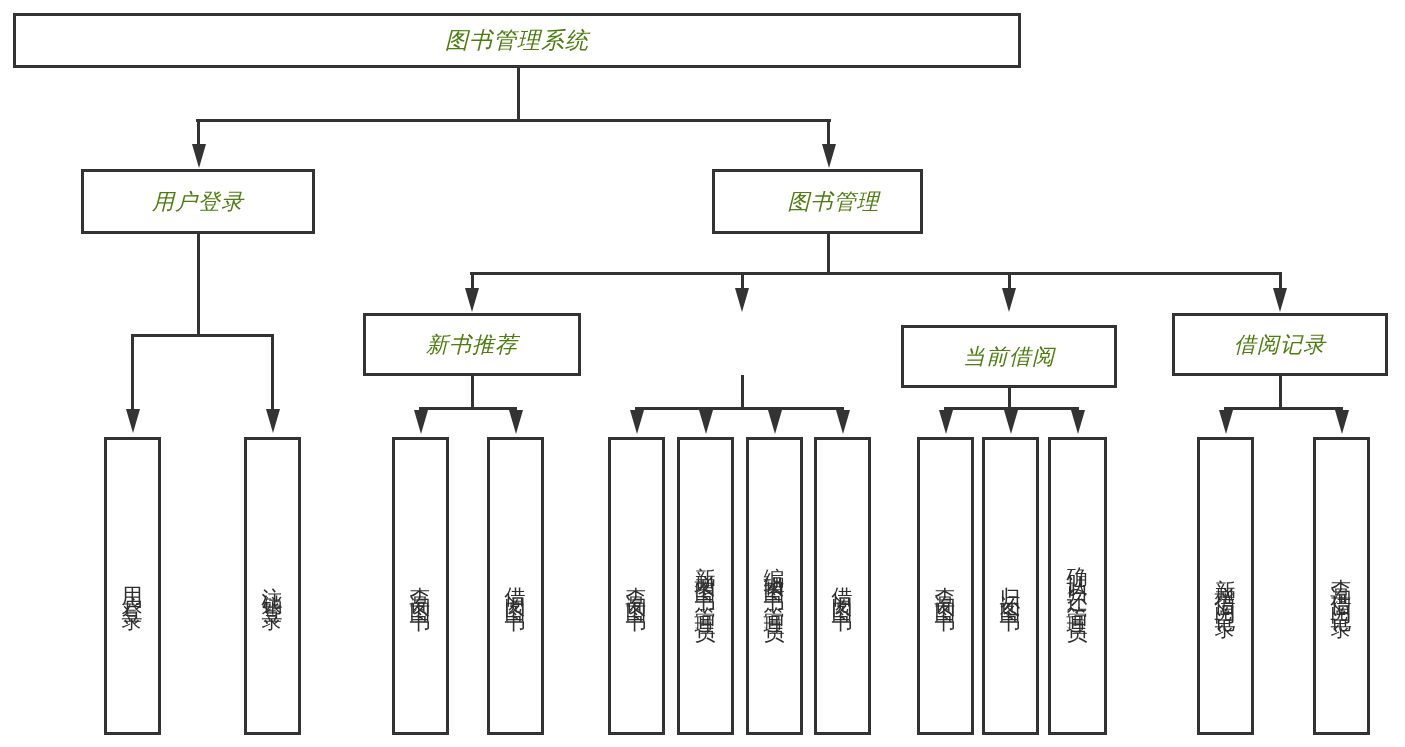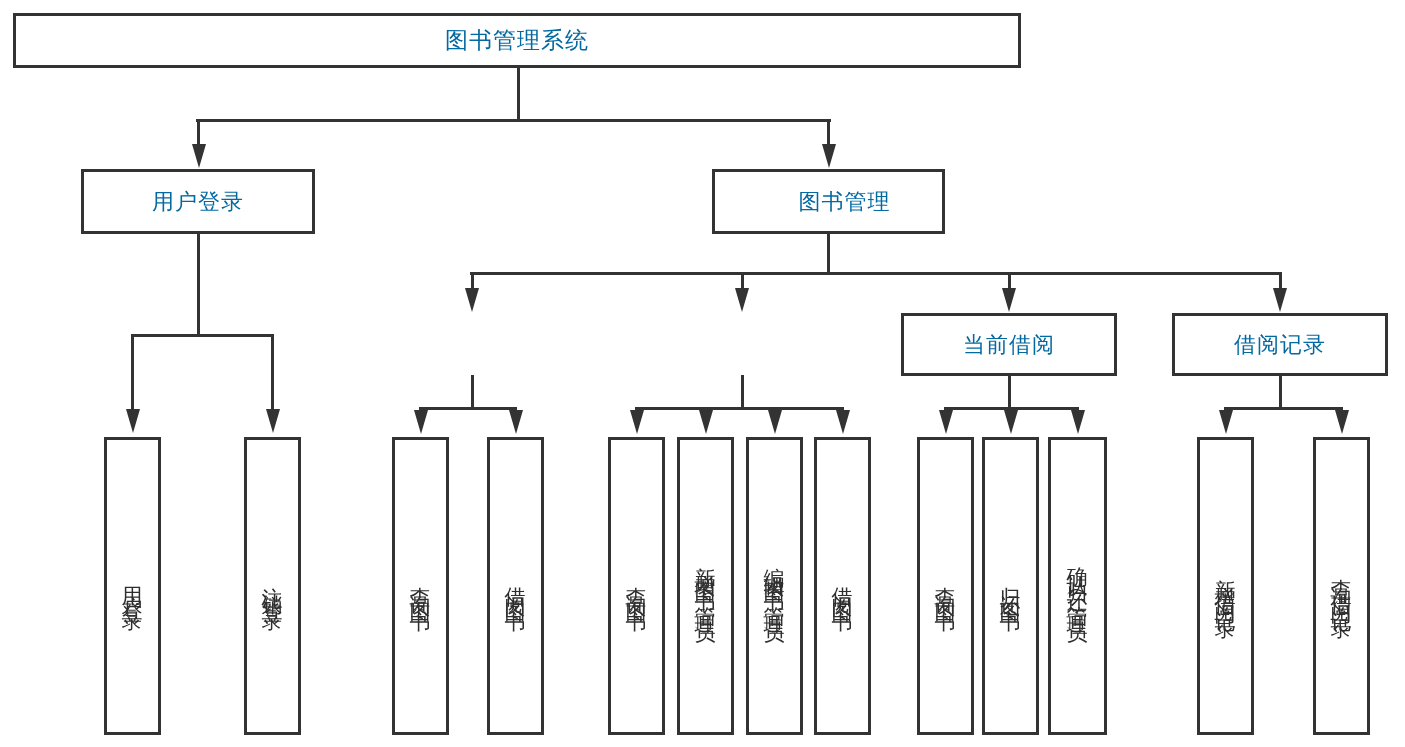--- a/index.html
+++ b/index.html
@@ -4,21 +4,21 @@
 <style>
   html,body{margin:0;padding:0;background:#ffffff;}
   .stage{
     position:relative;width:1405px;height:747px;background:#ffffff;overflow:hidden;
     font-family:"Liberation Sans",sans-serif;color:#2e2e2e;
   }
   .box{
     position:absolute;box-sizing:border-box;border:3px solid #333333;background:#ffffff;
     display:flex;align-items:center;justify-content:center;
   }
-  .hlabel{font-size:22px;letter-spacing:1px;color:#0369a1;white-space:nowrap;}
+  .hlabel{font-size:22px;letter-spacing:1px;color:#4d7c0f;white-space:nowrap;font-style:italic;}
   .root .hlabel{font-size:23px;}
   .vbox{
     position:absolute;box-sizing:border-box;border:3px solid #333333;background:#ffffff;
     width:57px;height:298px;top:437px;
     display:flex;align-items:center;justify-content:center;
   }
   .vlabel{
     writing-mode:vertical-rl;text-orientation:mixed;
     font-size:21px;letter-spacing:8px;line-height:1;color:#2e2e2e;white-space:nowrap;
   }
@@ -86,25 +86,28 @@
   <div class="arr" style="left:1219px;top:410px;"></div>
   <div class="arr" style="left:1335px;top:410px;"></div>
 
   <div class="box root" style="left:13px;top:13px;width:1008px;height:55px;">
     <span class="hlabel">图书管理系统</span>
   </div>
 
   <div class="box" style="left:81px;top:169px;width:234px;height:65px;">
     <span class="hlabel">用户登录</span>
   </div>
-  <div class="box" style="left:712px;top:169px;width:233px;height:65px;padding-left:32px;">
+  <div class="box" style="left:712px;top:169px;width:211px;height:65px;padding-left:32px;">
     <span class="hlabel">图书管理</span>
   </div>
 
-  <div class="box" style="left:901px;top:313px;width:216px;height:63px;">
+  <div class="box" style="left:363px;top:313px;width:218px;height:63px;">
+    <span class="hlabel">新书推荐</span>
+  </div>
+  <div class="box" style="left:901px;top:325px;width:216px;height:63px;">
     <span class="hlabel">当前借阅</span>
   </div>
   <div class="box" style="left:1172px;top:313px;width:216px;height:63px;">
     <span class="hlabel">借阅记录</span>
   </div>
 
   <div class="vbox" style="left:104px;">
     <span class="vlabel">用户登录</span>
   </div>
   <div class="vbox" style="left:244px;">

